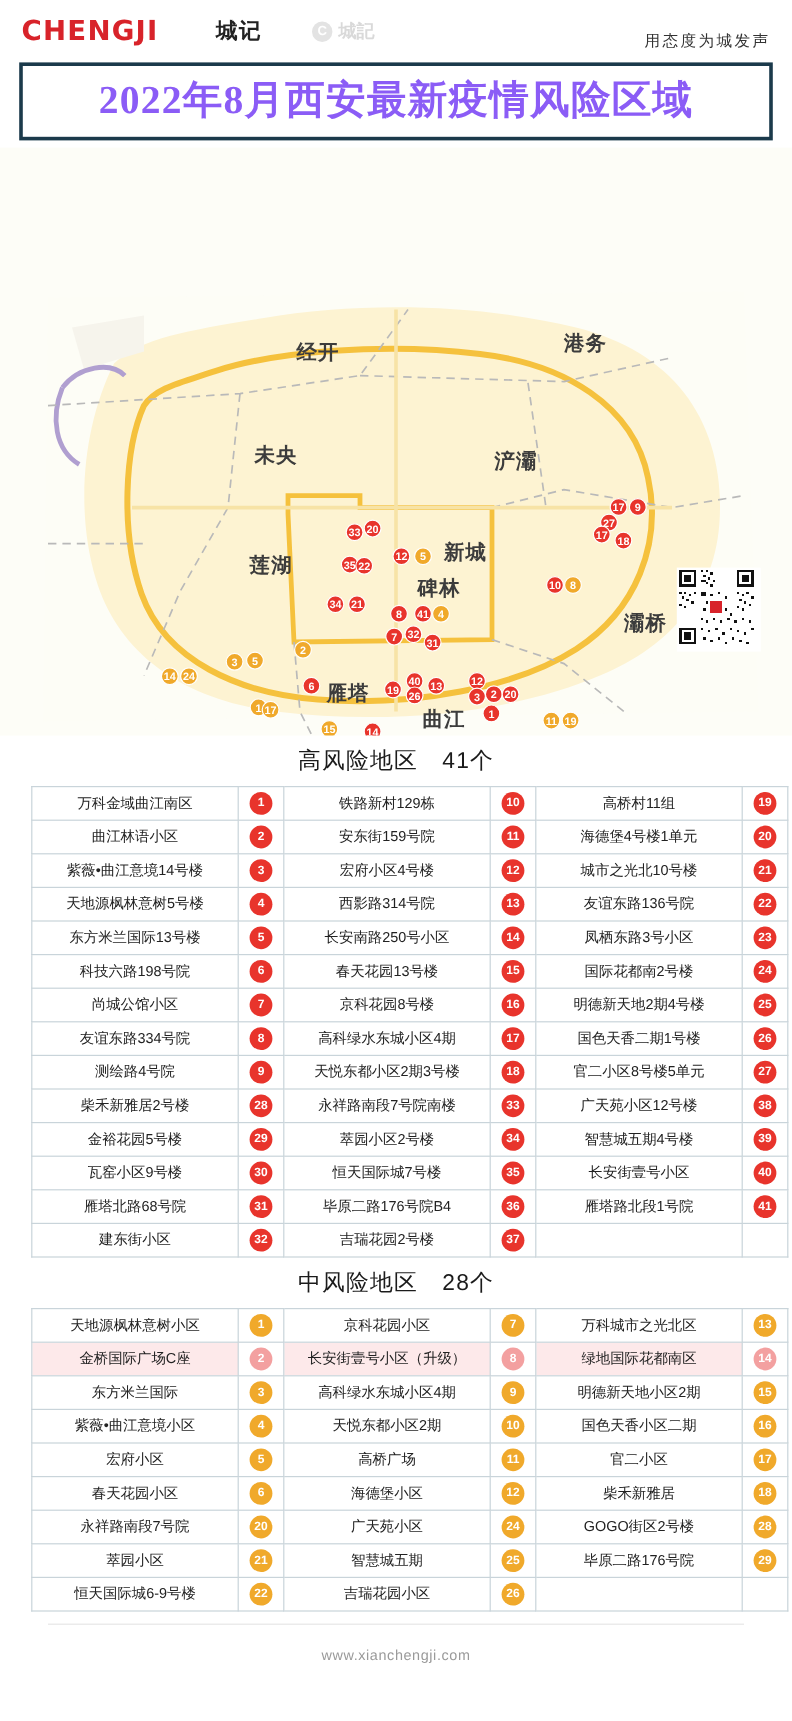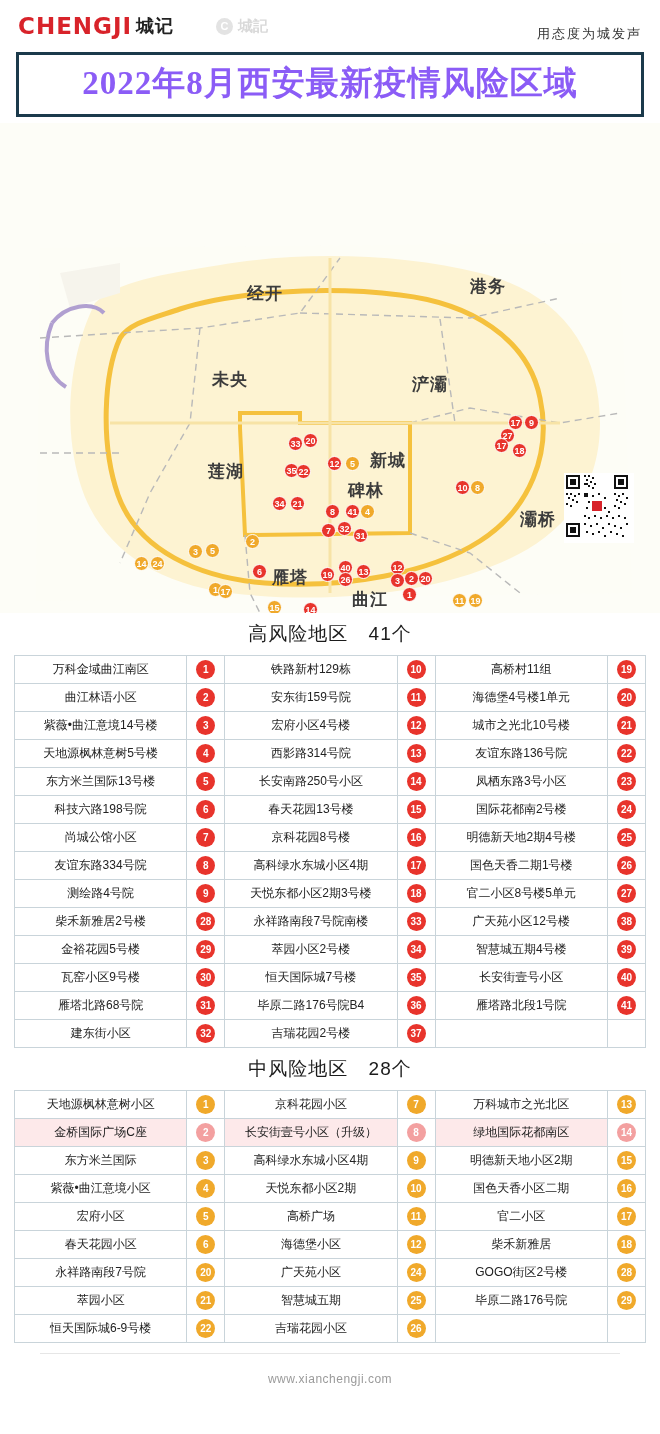--- a/index.html
+++ b/index.html
@@ -12,29 +12,29 @@
   .page{width:660px;position:relative;overflow:hidden;}
 
   
   .top-bar{
     height:52px;
     display:flex;align-items:center;
     padding:0 18px;
     box-sizing:border-box;
   }
   .logo{
-    display:flex;align-items:center;gap:4px;
+    display:flex;align-items:center;gap:16px;
   }
   .logo-mark{
     font-size:23px;font-weight:bold;letter-spacing:1px;
     color:#d8232a;
     font-family:"DejaVu Sans",sans-serif;
   }
   .logo-cn{
-    font-size:18px;font-weight:bold;color:#222;letter-spacing:1px;
+    font-size:18px;font-weight:bold;color:#222;letter-spacing:1px;margin-left:32px;
   }
   .watermark{
     flex:0 0 auto;
     margin-left:42px;
     display:flex;align-items:center;gap:5px;
     color:#d9d9d9;font-size:15px;font-weight:bold;
   }
   .wm-circle{
     width:17px;height:17px;border-radius:50%;
     background:#e3e3e3;color:#fff;font-size:11px;
@@ -96,21 +96,21 @@
   
   .sec-head{
     text-align:center;
     margin:8px 0 8px;
     font-size:19px;font-weight:normal;color:#1b1b1b;
     letter-spacing:1px;
   }
   .sec-head .count{color:#1b1b1b;margin-left:14px;}
 
   
-  .tbl-wrap{margin:0 14px;}
+  .tbl-wrap{margin:0 26px;}
   table{
     width:100%;border-collapse:collapse;
     table-layout:fixed;
   }
   td{
     border:1px solid #c9d4da;
     height:28px;
     font-size:12px;
     color:#222;
     padding:0 6px;

